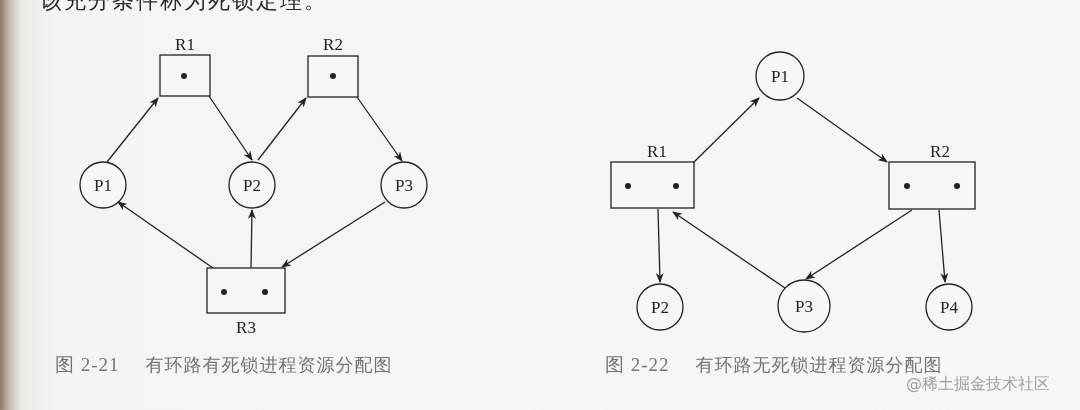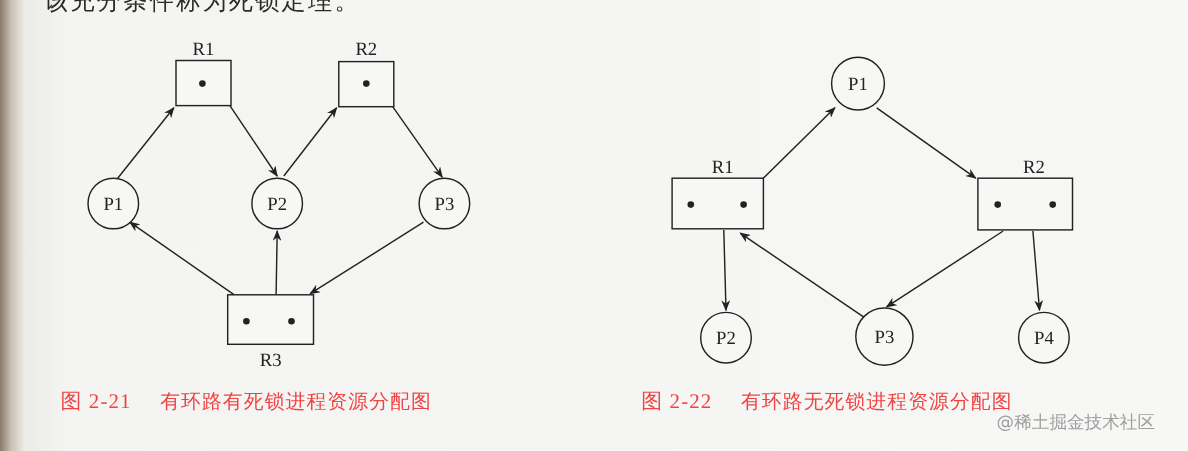--- a/index.html
+++ b/index.html
@@ -10,21 +10,21 @@
     color: #222;
   }
   .top-text {
     position: absolute; left: 40px; top: -14px;
     font-size: 22px; color: #2a2a2a; letter-spacing: 2px;
     font-family: "DejaVu Sans", sans-serif;
   }
   svg.diagram { position: absolute; left: 0; top: 0; }
   .node-label { font-family: "Liberation Serif", serif; font-size: 17px; fill: #222; }
   .caption {
-    position: absolute; top: 352px; font-size: 18px; color: #ef4444;
+    position: absolute; top: 352px; font-size: 18px; color: #737373;
     font-family: "DejaVu Sans", sans-serif; letter-spacing: 1px;
   }
   .caption .num { margin-right: 26px; font-family: "Liberation Serif", serif; font-size: 19px; }
   .watermark {
     position: absolute; left: 906px; top: 374px; font-size: 16px;
     color: rgba(120,120,120,0.7); font-family: "DejaVu Sans", sans-serif; text-align: right;
   }
 </style>
 </head>
 <body>
@@ -104,17 +104,17 @@
   <text class="node-label" x="657" y="157" text-anchor="middle">R1</text>
   <text class="node-label" x="940" y="157" text-anchor="middle">R2</text>
   <text class="node-label" x="660" y="313" text-anchor="middle">P2</text>
   <text class="node-label" x="804" y="312" text-anchor="middle">P3</text>
   <text class="node-label" x="949" y="313" text-anchor="middle">P4</text>
 </svg>
 
 <div class="caption" style="left:55px;">
   <span class="num">图 2-21</span><span>有环路有死锁进程资源分配图</span>
 </div>
-<div class="caption" style="left:583px;">
+<div class="caption" style="left:605px;">
   <span class="num">图 2-22</span><span>有环路无死锁进程资源分配图</span>
 </div>
 
 <div class="watermark">@稀土掘金技术社区</div>
 
 </body></html>

